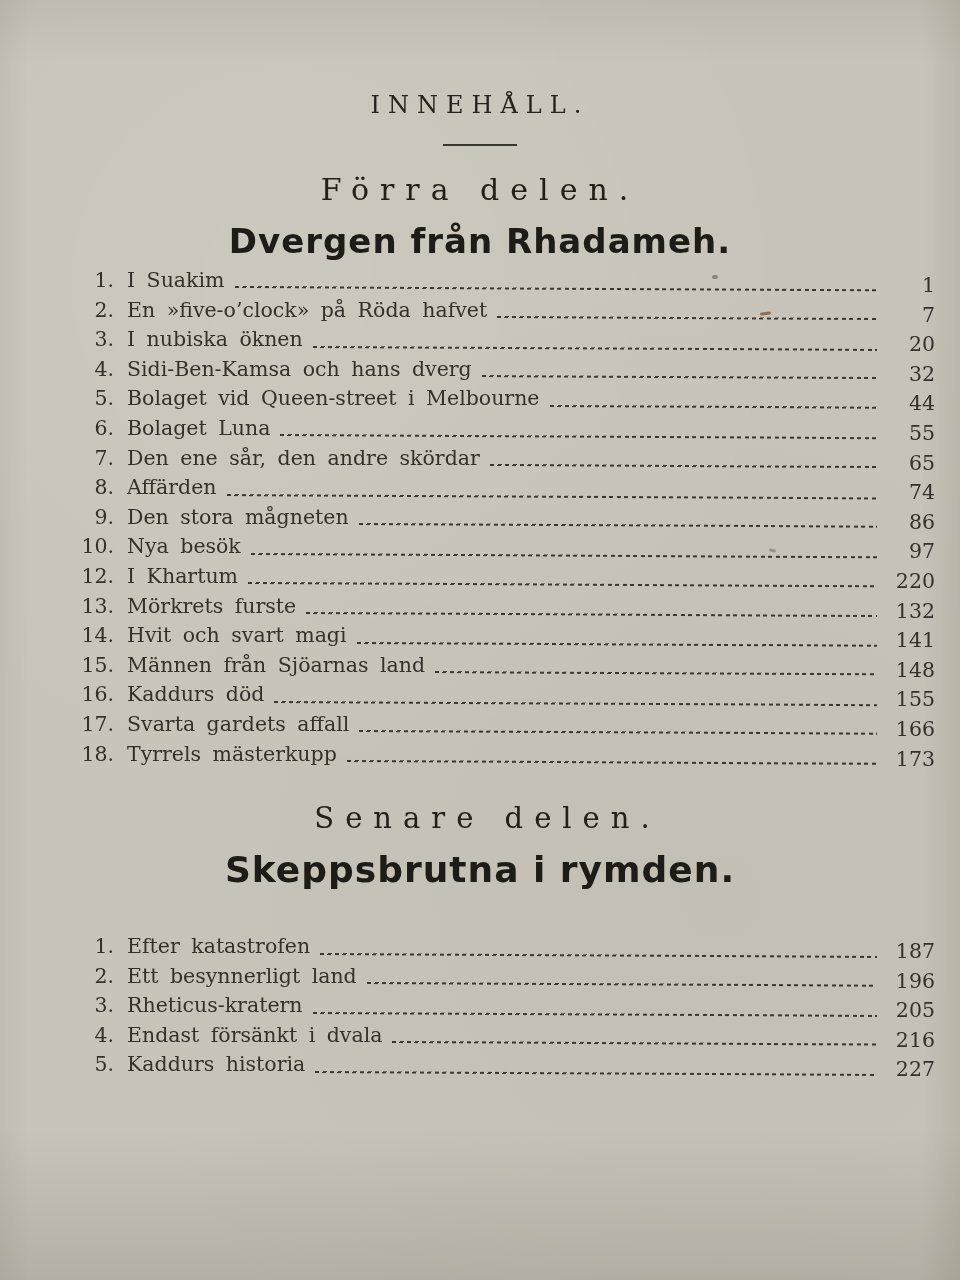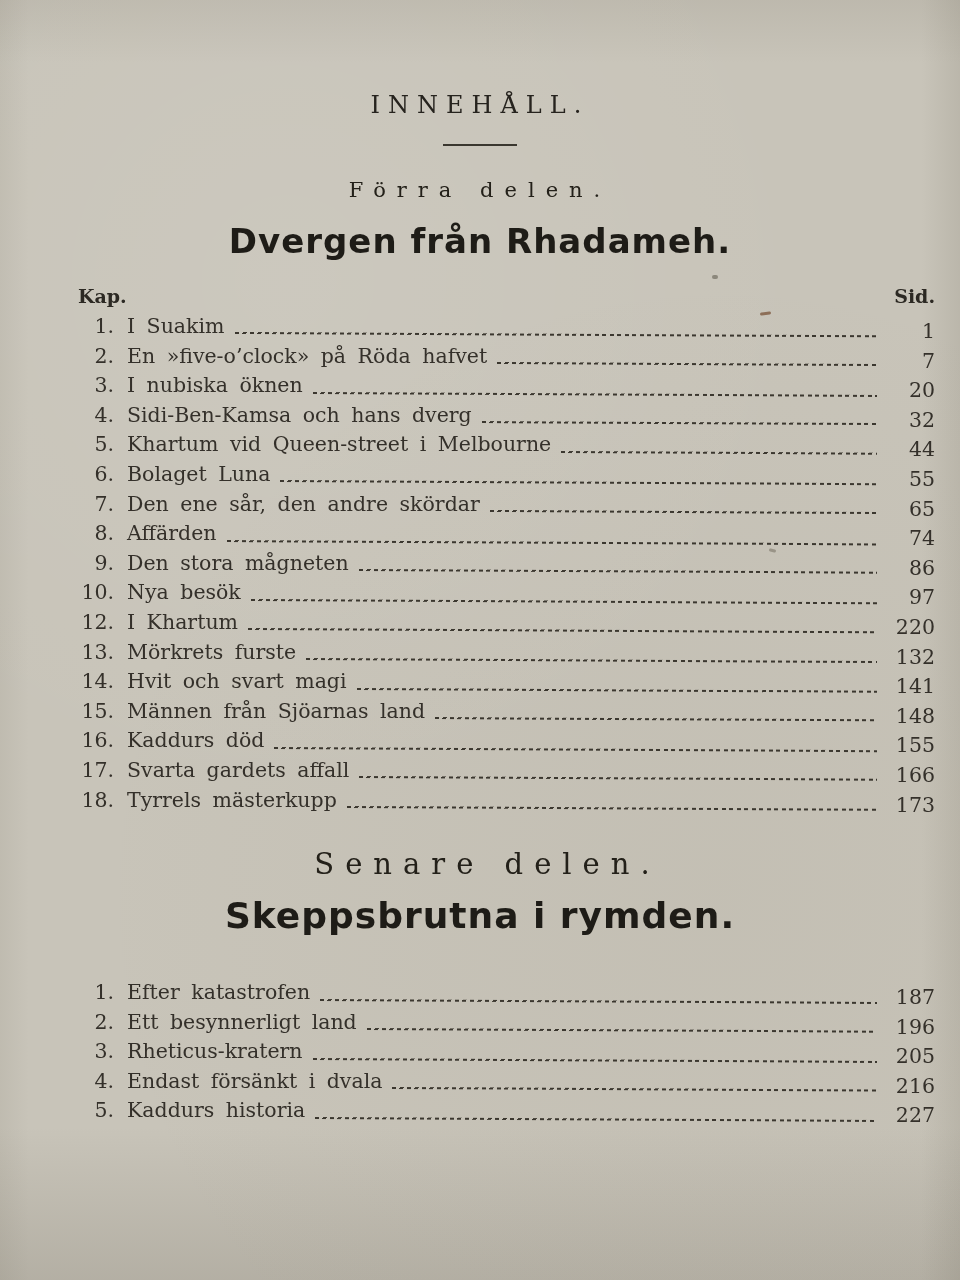--- a/index.html
+++ b/index.html
@@ -30,21 +30,21 @@
   }
   .title-rule {
     width: 74px;
     border: none;
     border-top: 2.5px solid #3a372f;
     margin: 22px auto 0 auto;
   }
   .part-heading {
     margin-top: 26px;
     text-align: center;
-    font-size: 21px;
+    font-size: 30px;
     line-height: 36px;
     letter-spacing: 11px;
     color: #232019;
   }
   .part-heading.second {
     margin-top: 30px;
     font-size: 29px;
     line-height: 35px;
     padding-left: 15px;
   }
@@ -142,24 +142,20 @@
 <body>
 
 <div class="page">
 
   <div class="main-title">INNEHÅLL.</div>
   <hr class="title-rule">
 
   <div class="part-heading">Förra delen.</div>
   <div class="part-subheading">Dvergen från Rhadameh.</div>
 
-  <div class="cols-header">
-    <span>Kap.</span>
-    <span>Sid.</span>
-  </div>
 
   <div class="toc" id="toc1">
       <div class="toc-row">
     <span class="num">1.</span>
     <span class="ttl">I Suakim</span>
     <span class="leader"></span>
     <span class="pg">1</span>
   </div>
       <div class="toc-row">
     <span class="num">2.</span>
@@ -174,21 +170,21 @@
     <span class="pg">20</span>
   </div>
       <div class="toc-row">
     <span class="num">4.</span>
     <span class="ttl">Sidi-Ben-Kamsa och hans dverg</span>
     <span class="leader"></span>
     <span class="pg">32</span>
   </div>
       <div class="toc-row">
     <span class="num">5.</span>
-    <span class="ttl">Khartum vid Queen-street i Melbourne</span>
+    <span class="ttl">Bolaget vid Queen-street i Melbourne</span>
     <span class="leader"></span>
     <span class="pg">44</span>
   </div>
       <div class="toc-row">
     <span class="num">6.</span>
     <span class="ttl">Bolaget Luna</span>
     <span class="leader"></span>
     <span class="pg">55</span>
   </div>
       <div class="toc-row">

